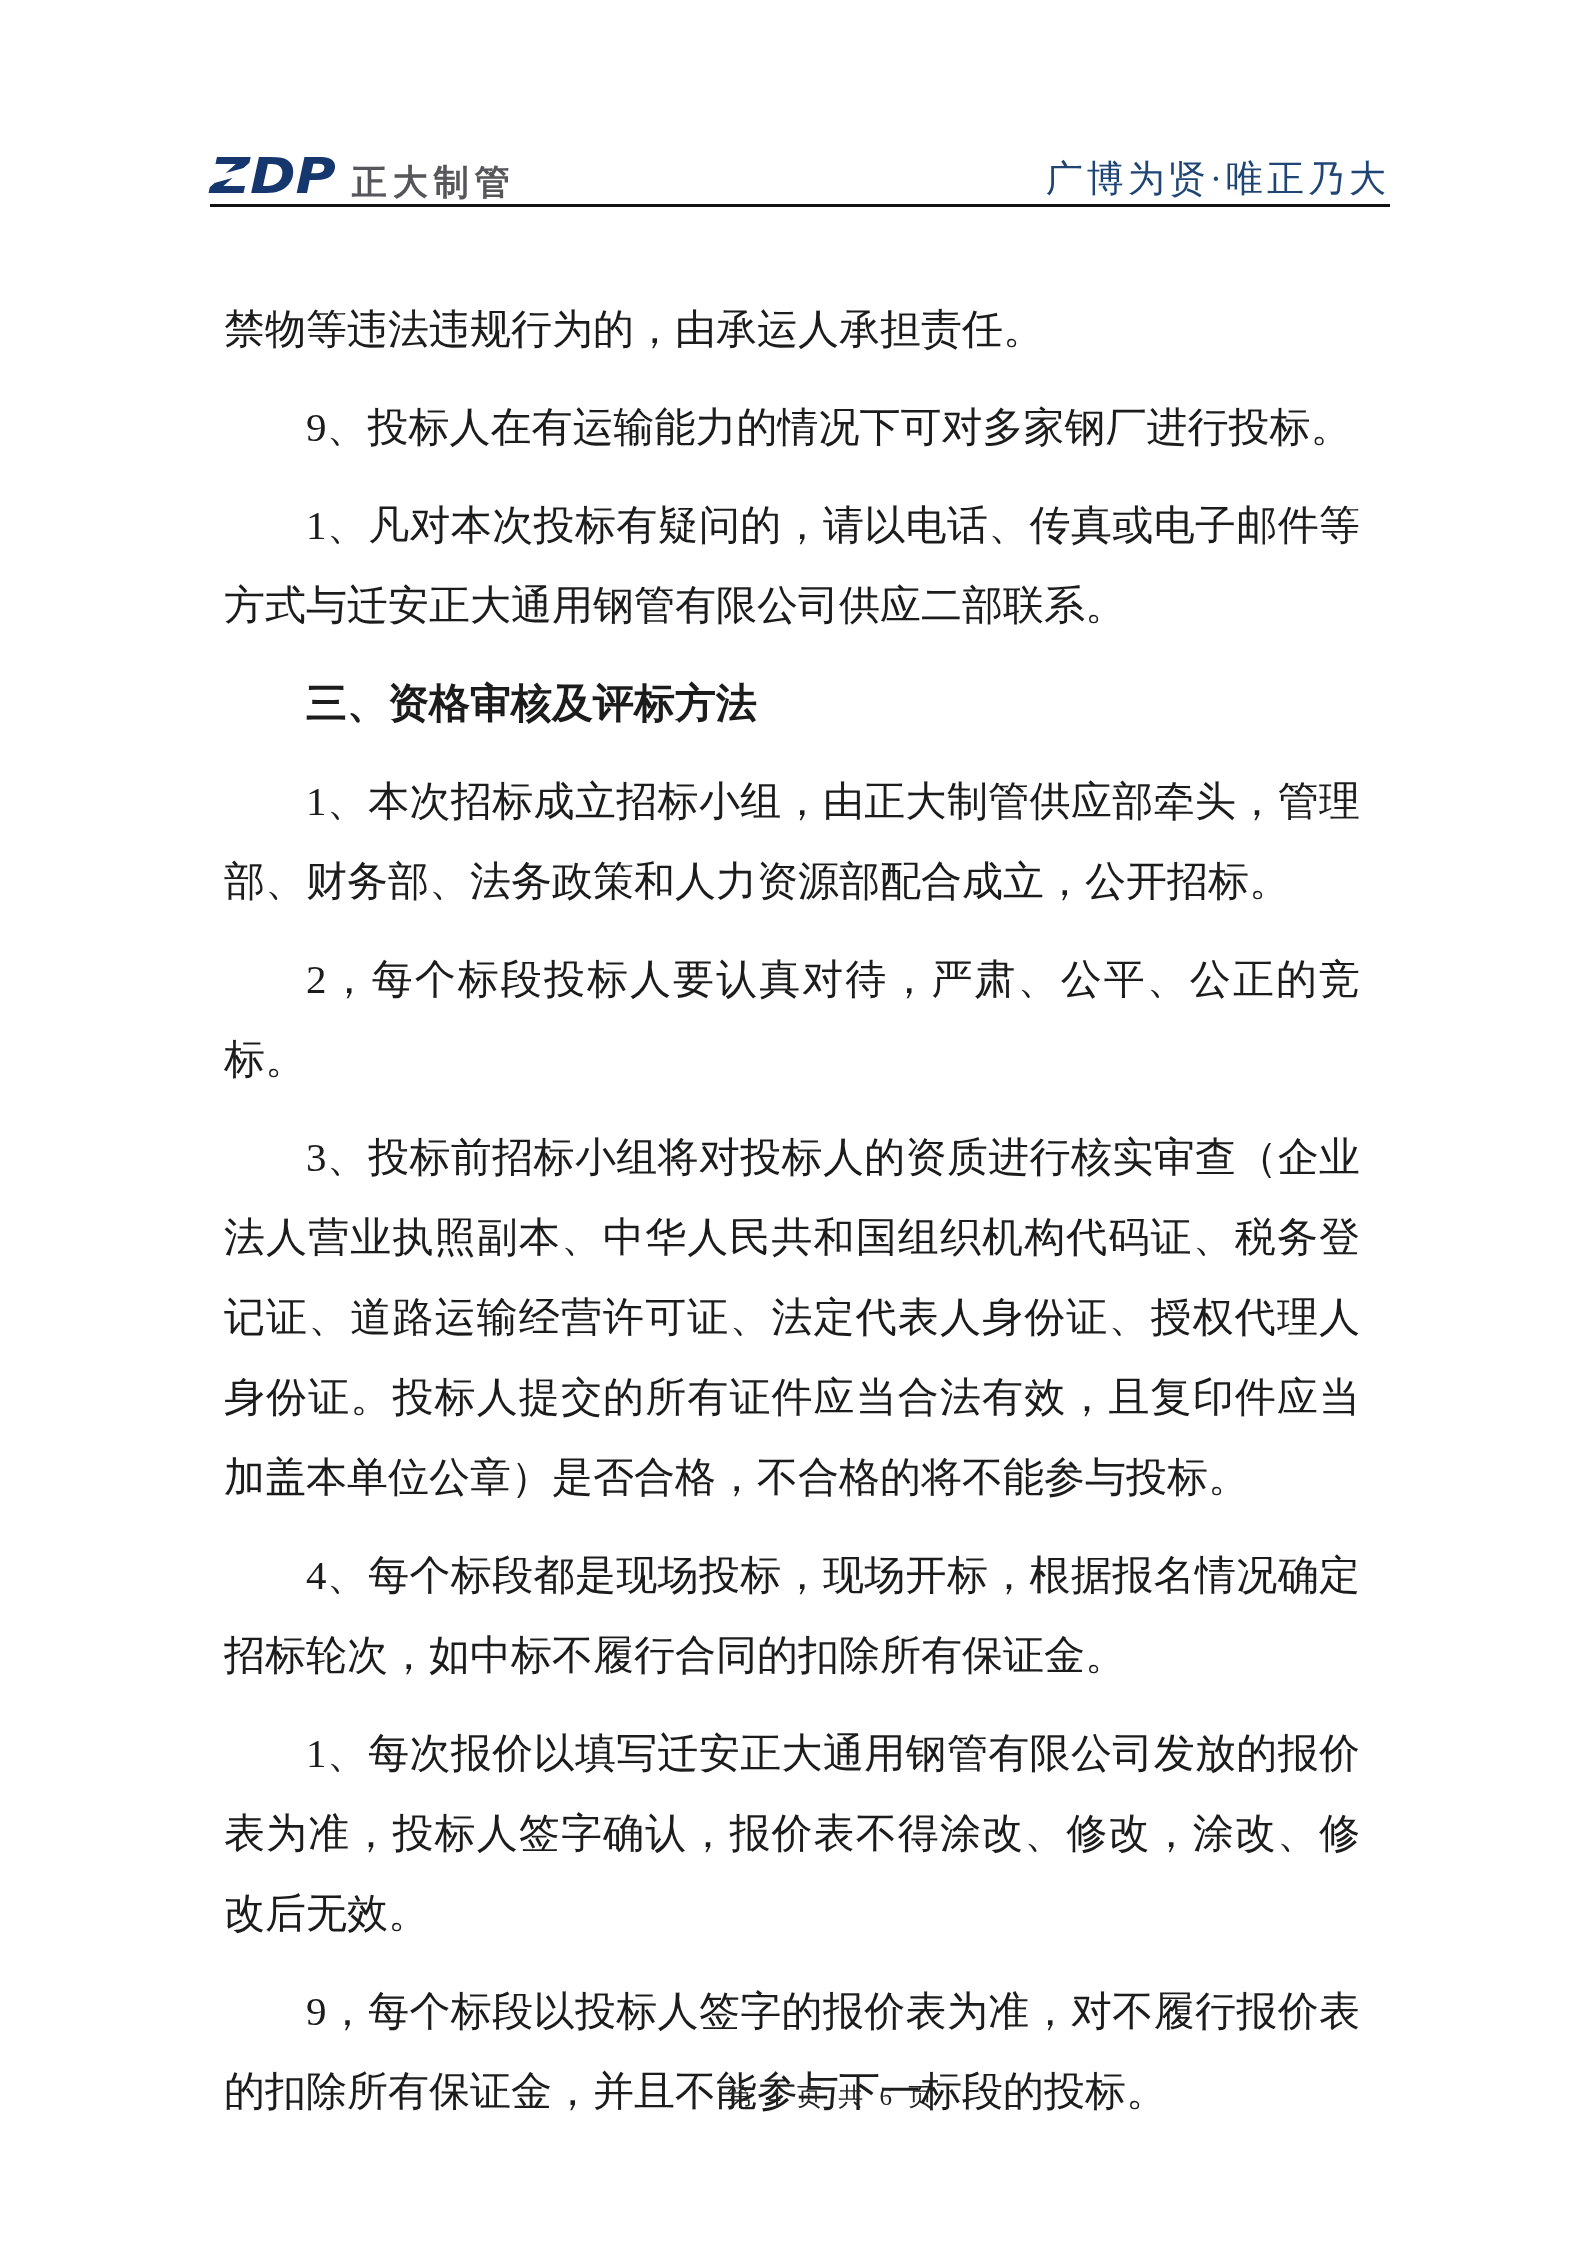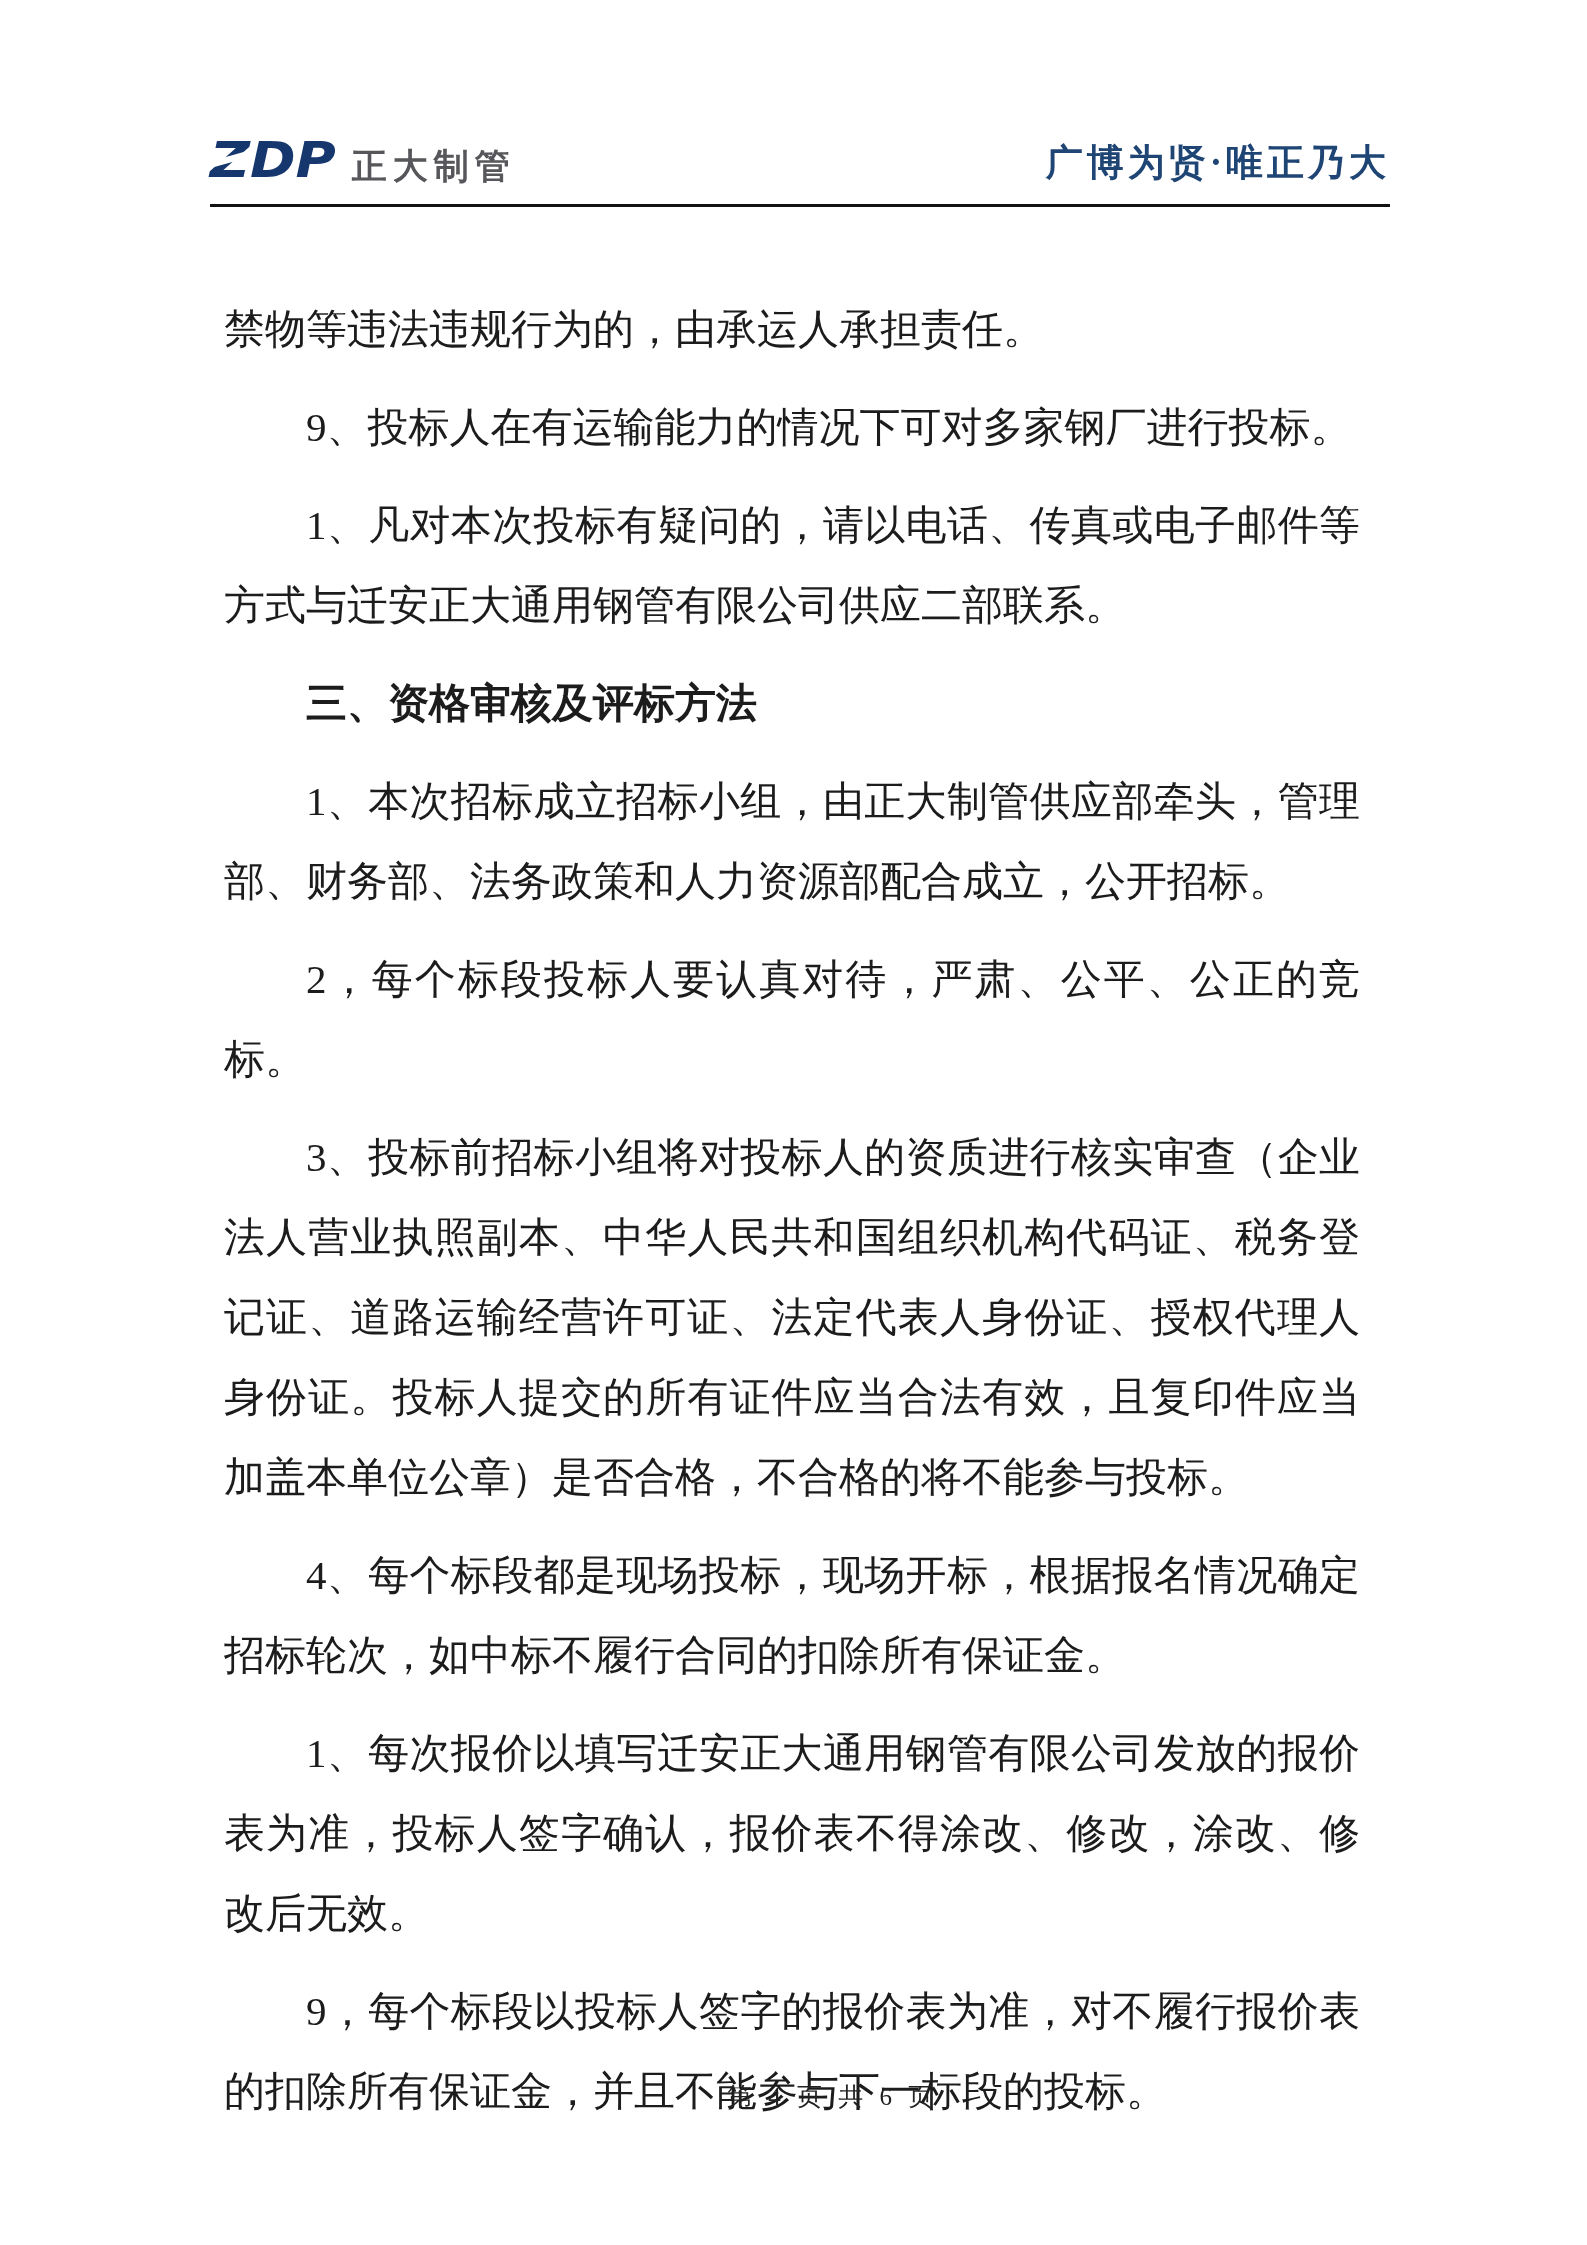--- a/index.html
+++ b/index.html
@@ -14,21 +14,21 @@
     margin: 0 auto;
     background: #ffffff;
     font-family: "Liberation Serif", serif;
     color: #1c1c1c;
     overflow: hidden;
   }
 
   
   .header {
     position: absolute;
-    top: 132px;
+    top: 148px;
     left: 210px;
     width: 1180px;
     display: flex;
     justify-content: space-between;
     align-items: flex-end;
   }
   .logo {
     display: flex;
     align-items: baseline;
     gap: 16px;
@@ -58,21 +58,21 @@
   }
   .brand-name {
     font-family: Liberation Mono, monospace;
     font-weight: 700;
     font-size: 35px;
     letter-spacing: 6px;
     color: var(--brand-color, #57575b);
   }
   .slogan {
     font-family: "Liberation Serif", serif;
-    font-weight: 700;
+    font-weight: 400;
     font-size: 37px;
     letter-spacing: 4px;
     color: var(--slogan-color, #1f4575);
     line-height: 1;
     padding-bottom: 6px;
   }
   .header-rule {
     position: absolute;
     top: 204px;
     left: 210px;

